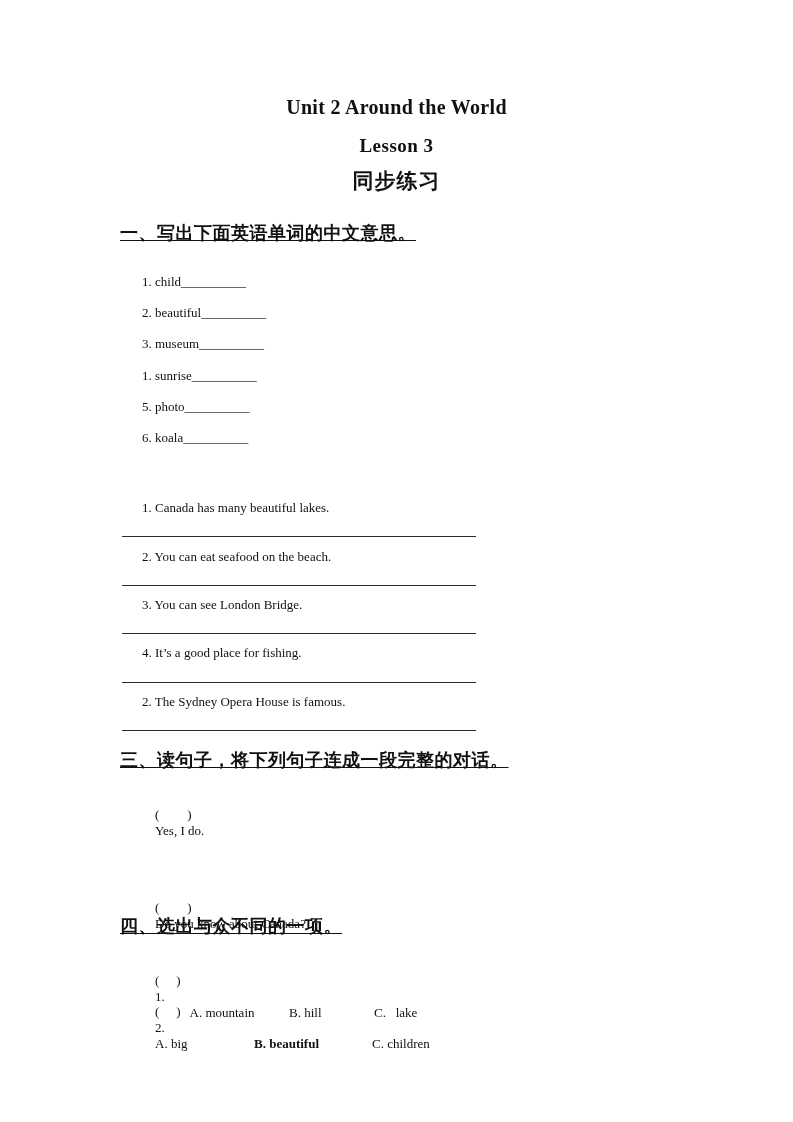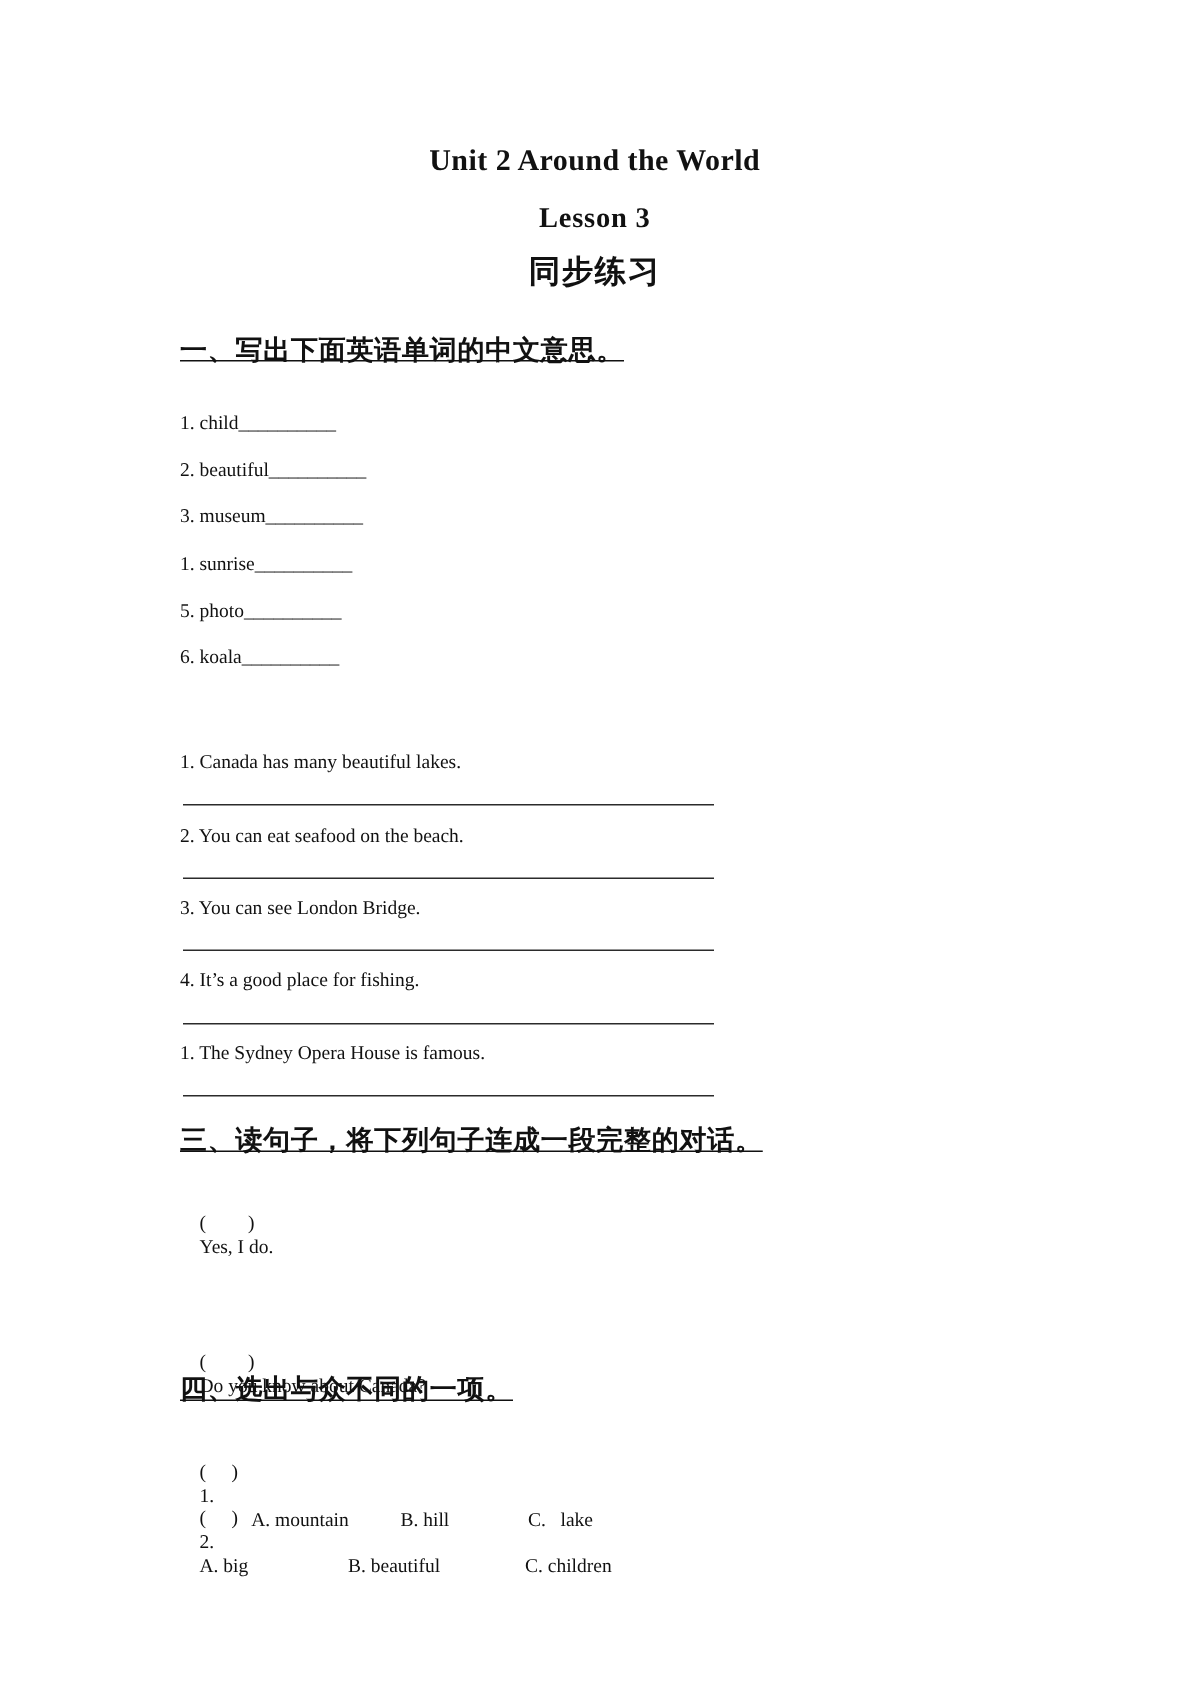--- a/index.html
+++ b/index.html
@@ -20,32 +20,32 @@
     font-size:21px;font-weight:bold;
     font-family:"Liberation Sans","DejaVu Sans",sans-serif;
     letter-spacing:1px;
   }
   .sec-heading{
     font-size:18px;font-weight:bold;
     font-family:"Liberation Sans","DejaVu Sans",sans-serif;
     letter-spacing:0.5px;
     text-decoration:underline;
   }
-  .body-line{font-size:13px;line-height:16px;}
+  .body-line{font-size:13px;line-height:16px;margin-left:22px;}
   .answer-line{
     position:absolute;left:122px;width:354px;height:0;
     border-top:1px solid #2b2b2b;
   }
   .bracket-gap-wide{display:inline-block;width:28px;}
   .bracket-gap{display:inline-block;width:17px;}
   .opt{display:inline-block;}
   .q-row-1 .opt-a{width:134px;text-align:center;}
   .q-row-1 .opt-b{width:85px;}
   .q-row-2 .opt-a{width:99px;}
-  .q-row-2 .opt-b{width:118px;}
+  .q-row-2 .opt-b{width:118px;font-weight:bold;}
 </style>
 </head>
 <body>
 
 <div class="page">
 
   <div class="abs centered doc-title" style="top:96px">Unit 2 Around the World</div>
   <div class="abs centered doc-subtitle" style="top:135px">Lesson 3</div>
   <div class="abs centered doc-subheading" style="top:167px">同步练习</div>
 
@@ -58,21 +58,21 @@
   <div class="abs body-line" style="top:430px">6. koala__________</div>
 
   <div class="abs body-line" style="top:500px">1. Canada has many beautiful lakes.</div>
   <div class="answer-line" style="top:536px"></div>
   <div class="abs body-line" style="top:549px">2. You can eat seafood on the beach.</div>
   <div class="answer-line" style="top:585px"></div>
   <div class="abs body-line" style="top:597px">3. You can see London Bridge.</div>
   <div class="answer-line" style="top:633px"></div>
   <div class="abs body-line" style="top:645px">4. It’s a good place for fishing.</div>
   <div class="answer-line" style="top:682px"></div>
-  <div class="abs body-line" style="top:694px">1. The Sydney Opera House is famous.</div>
+  <div class="abs body-line" style="top:694px">2. The Sydney Opera House is famous.</div>
   <div class="answer-line" style="top:730px"></div>
 
   <div class="abs sec-heading" style="top:748px">三、读句子，将下列句子连成一段完整的对话。</div>
 
   <div class="abs body-line" style="top:791px">
     <span>(</span><span class="bracket-gap-wide"></span><span>)</span>
     <span>Yes, I do.</span>
   </div>
   <div class="abs body-line" style="top:884px">
     <span>(</span><span class="bracket-gap-wide"></span><span>)</span>

